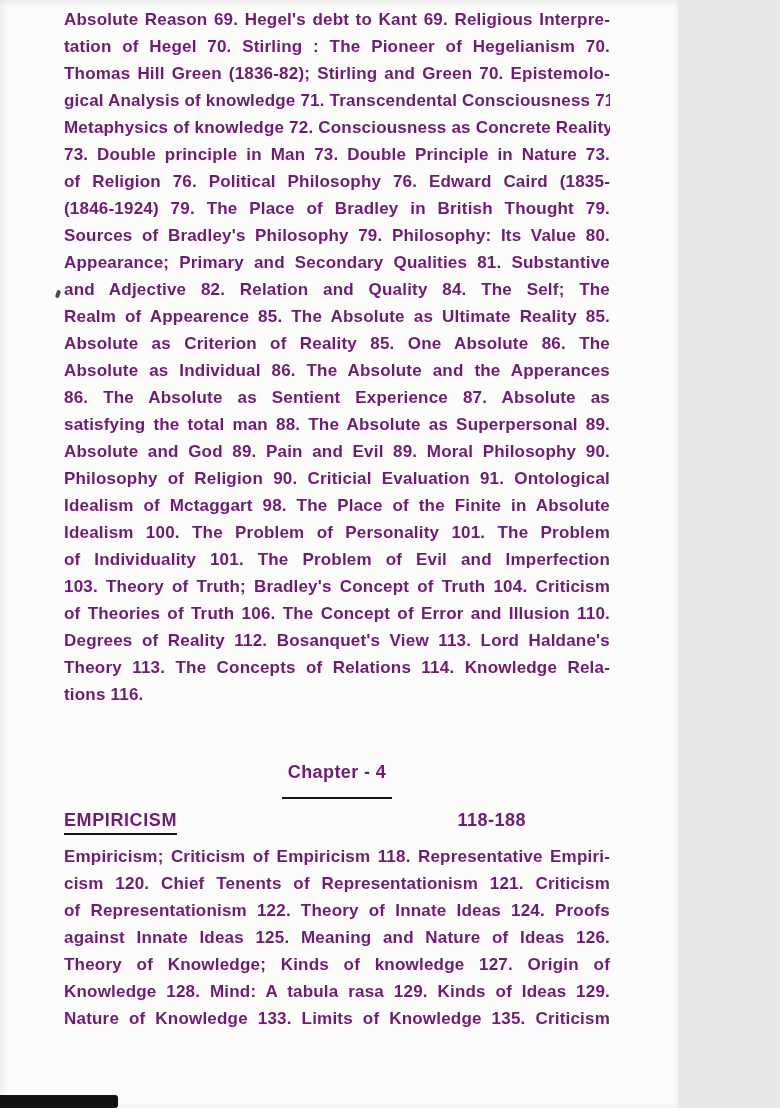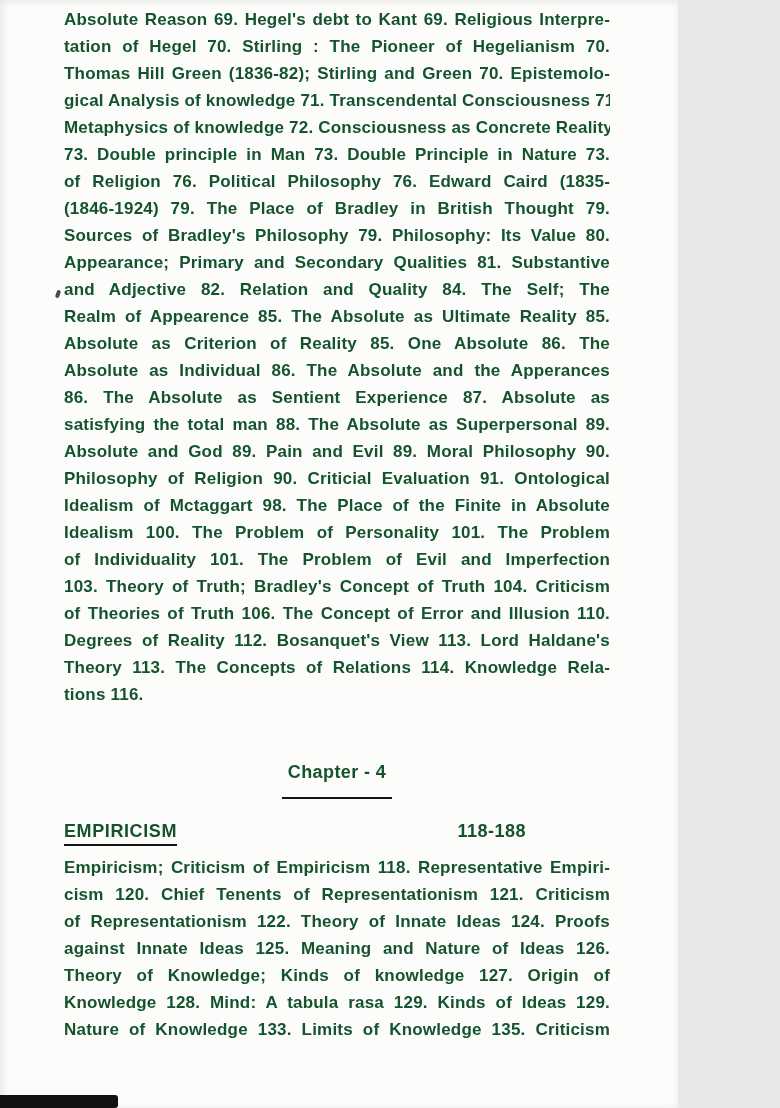--- a/index.html
+++ b/index.html
@@ -7,21 +7,21 @@
     padding: 0;
     background: #e8e8e6;
   }
   .page {
     position: relative;
     width: 678px;
     height: 1108px;
     background: #fcfcfa;
     overflow: hidden;
     font-family: "Liberation Sans", sans-serif;
-    color: #14532d;
+    color: #701a75;
     box-shadow: inset 3px 0 9px rgba(0,0,0,0.06), inset 0 3px 8px rgba(0,0,0,0.04);
   }
   .content {
     position: absolute;
     left: 64px;
     right: 68px;
     top: 6px;
   }
   .toc-block {
     font-size: 17px;
@@ -45,21 +45,21 @@
   }
   .chapter-heading {
     display: inline-block;
     font-size: 18px;
     font-weight: 700;
     letter-spacing: 0.4px;
     border-bottom: 2.5px solid #151515;
     padding: 0 6px 14px 6px;
   }
   .section-header-row {
-    margin-top: 22px;
+    margin-top: 11px;
     display: flex;
     justify-content: space-between;
     align-items: baseline;
     height: 30px;
   }
   .section-title {
     font-size: 18px;
     font-weight: 700;
     letter-spacing: 0.6px;
     border-bottom: 2.5px solid #151515;

